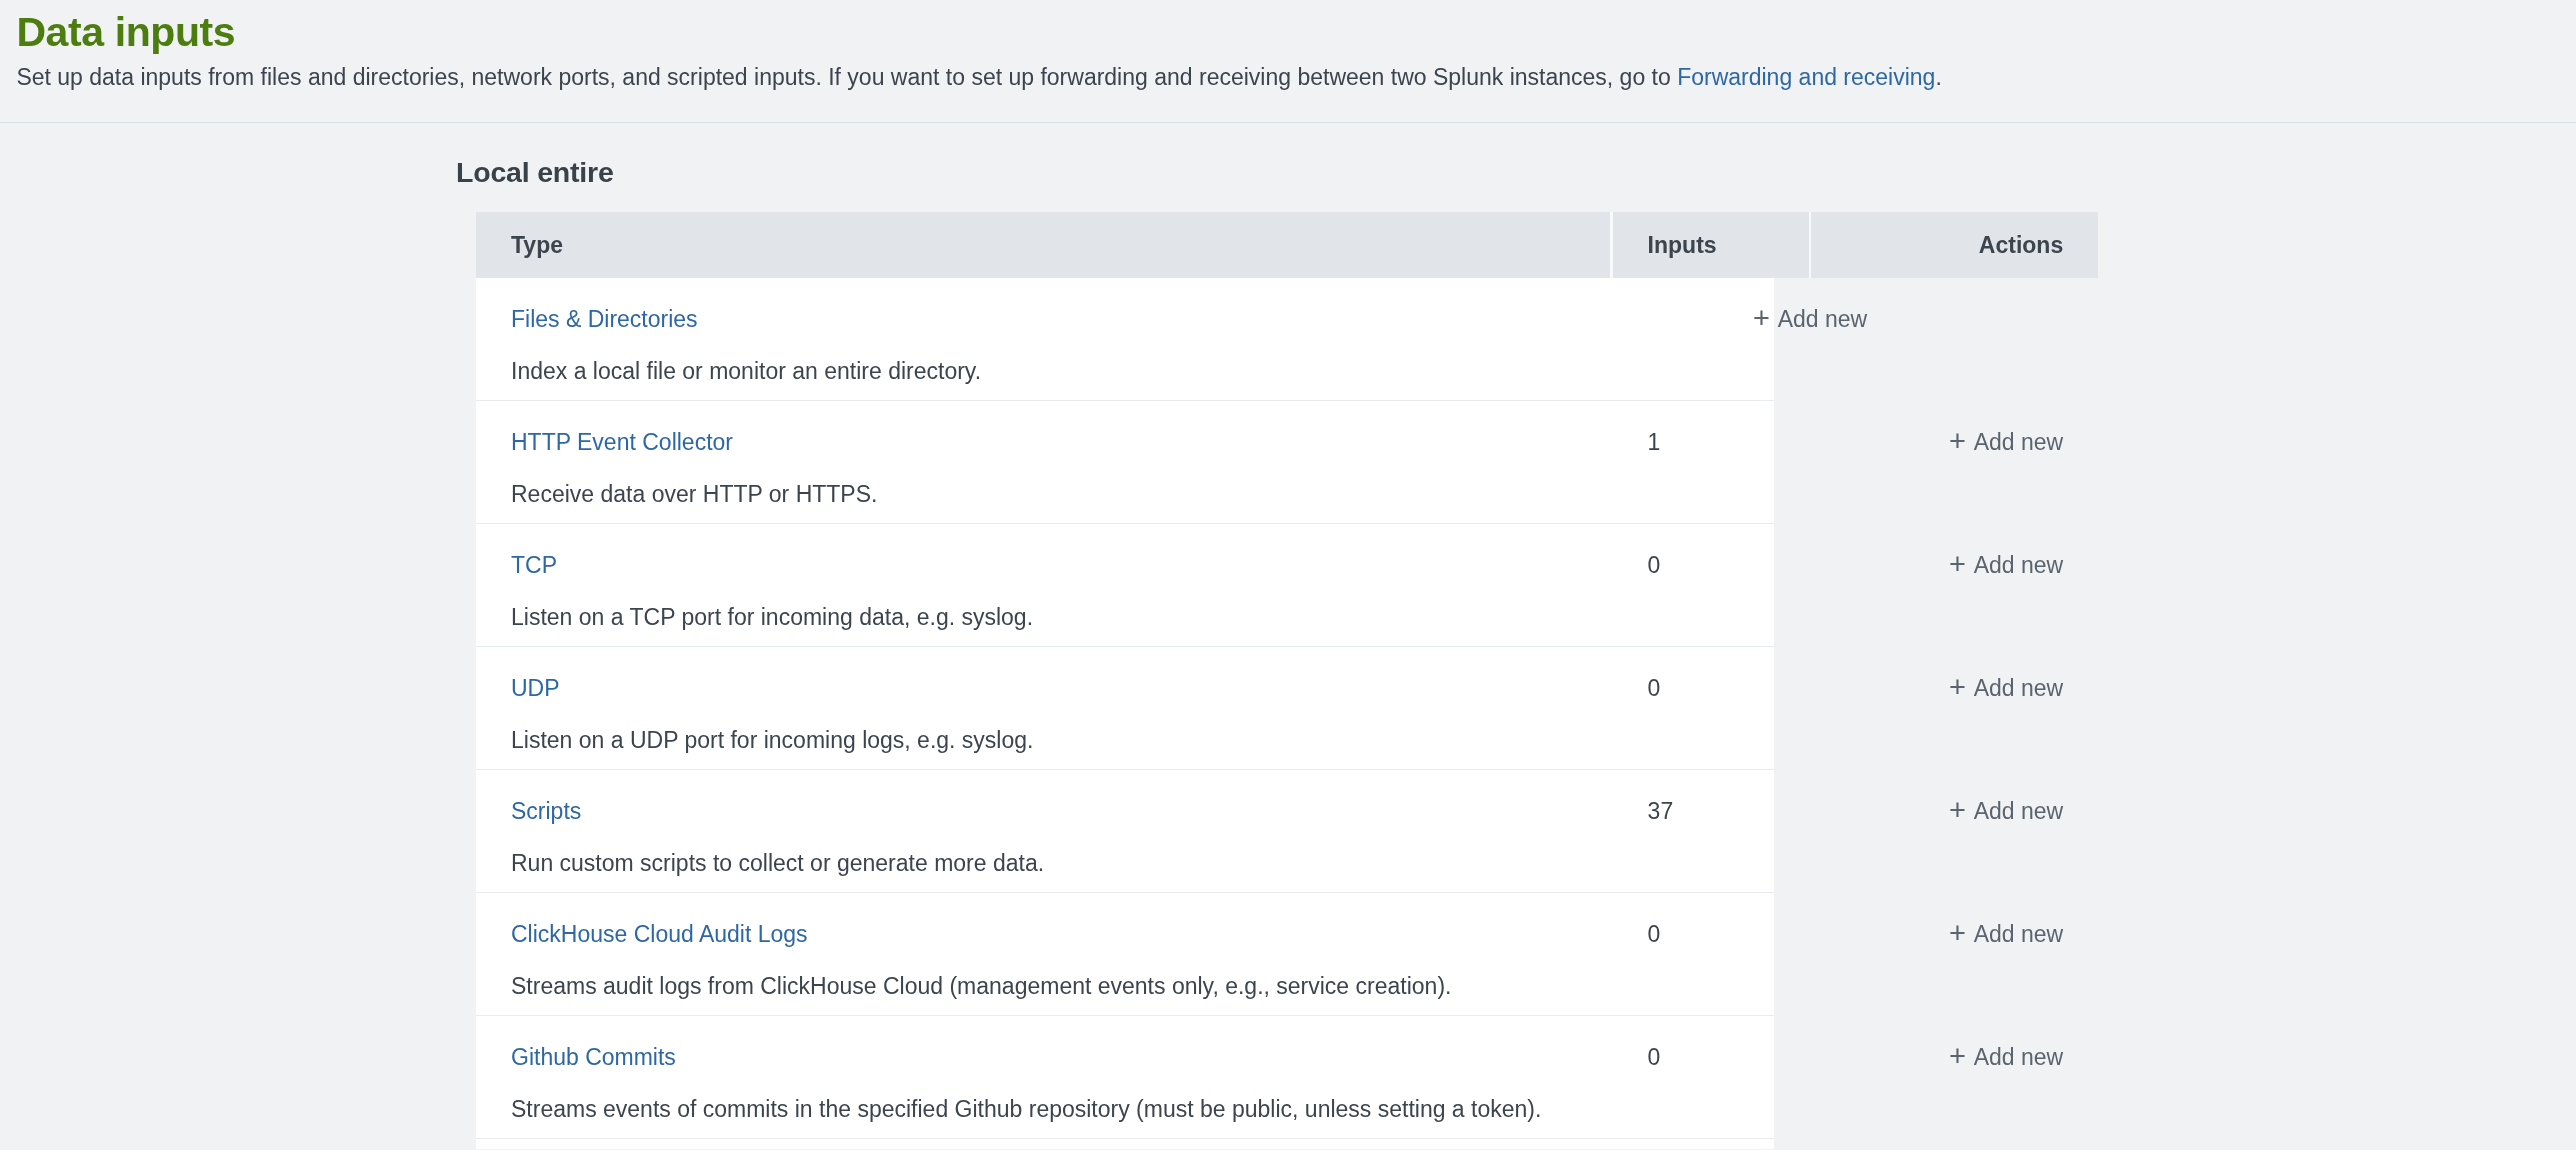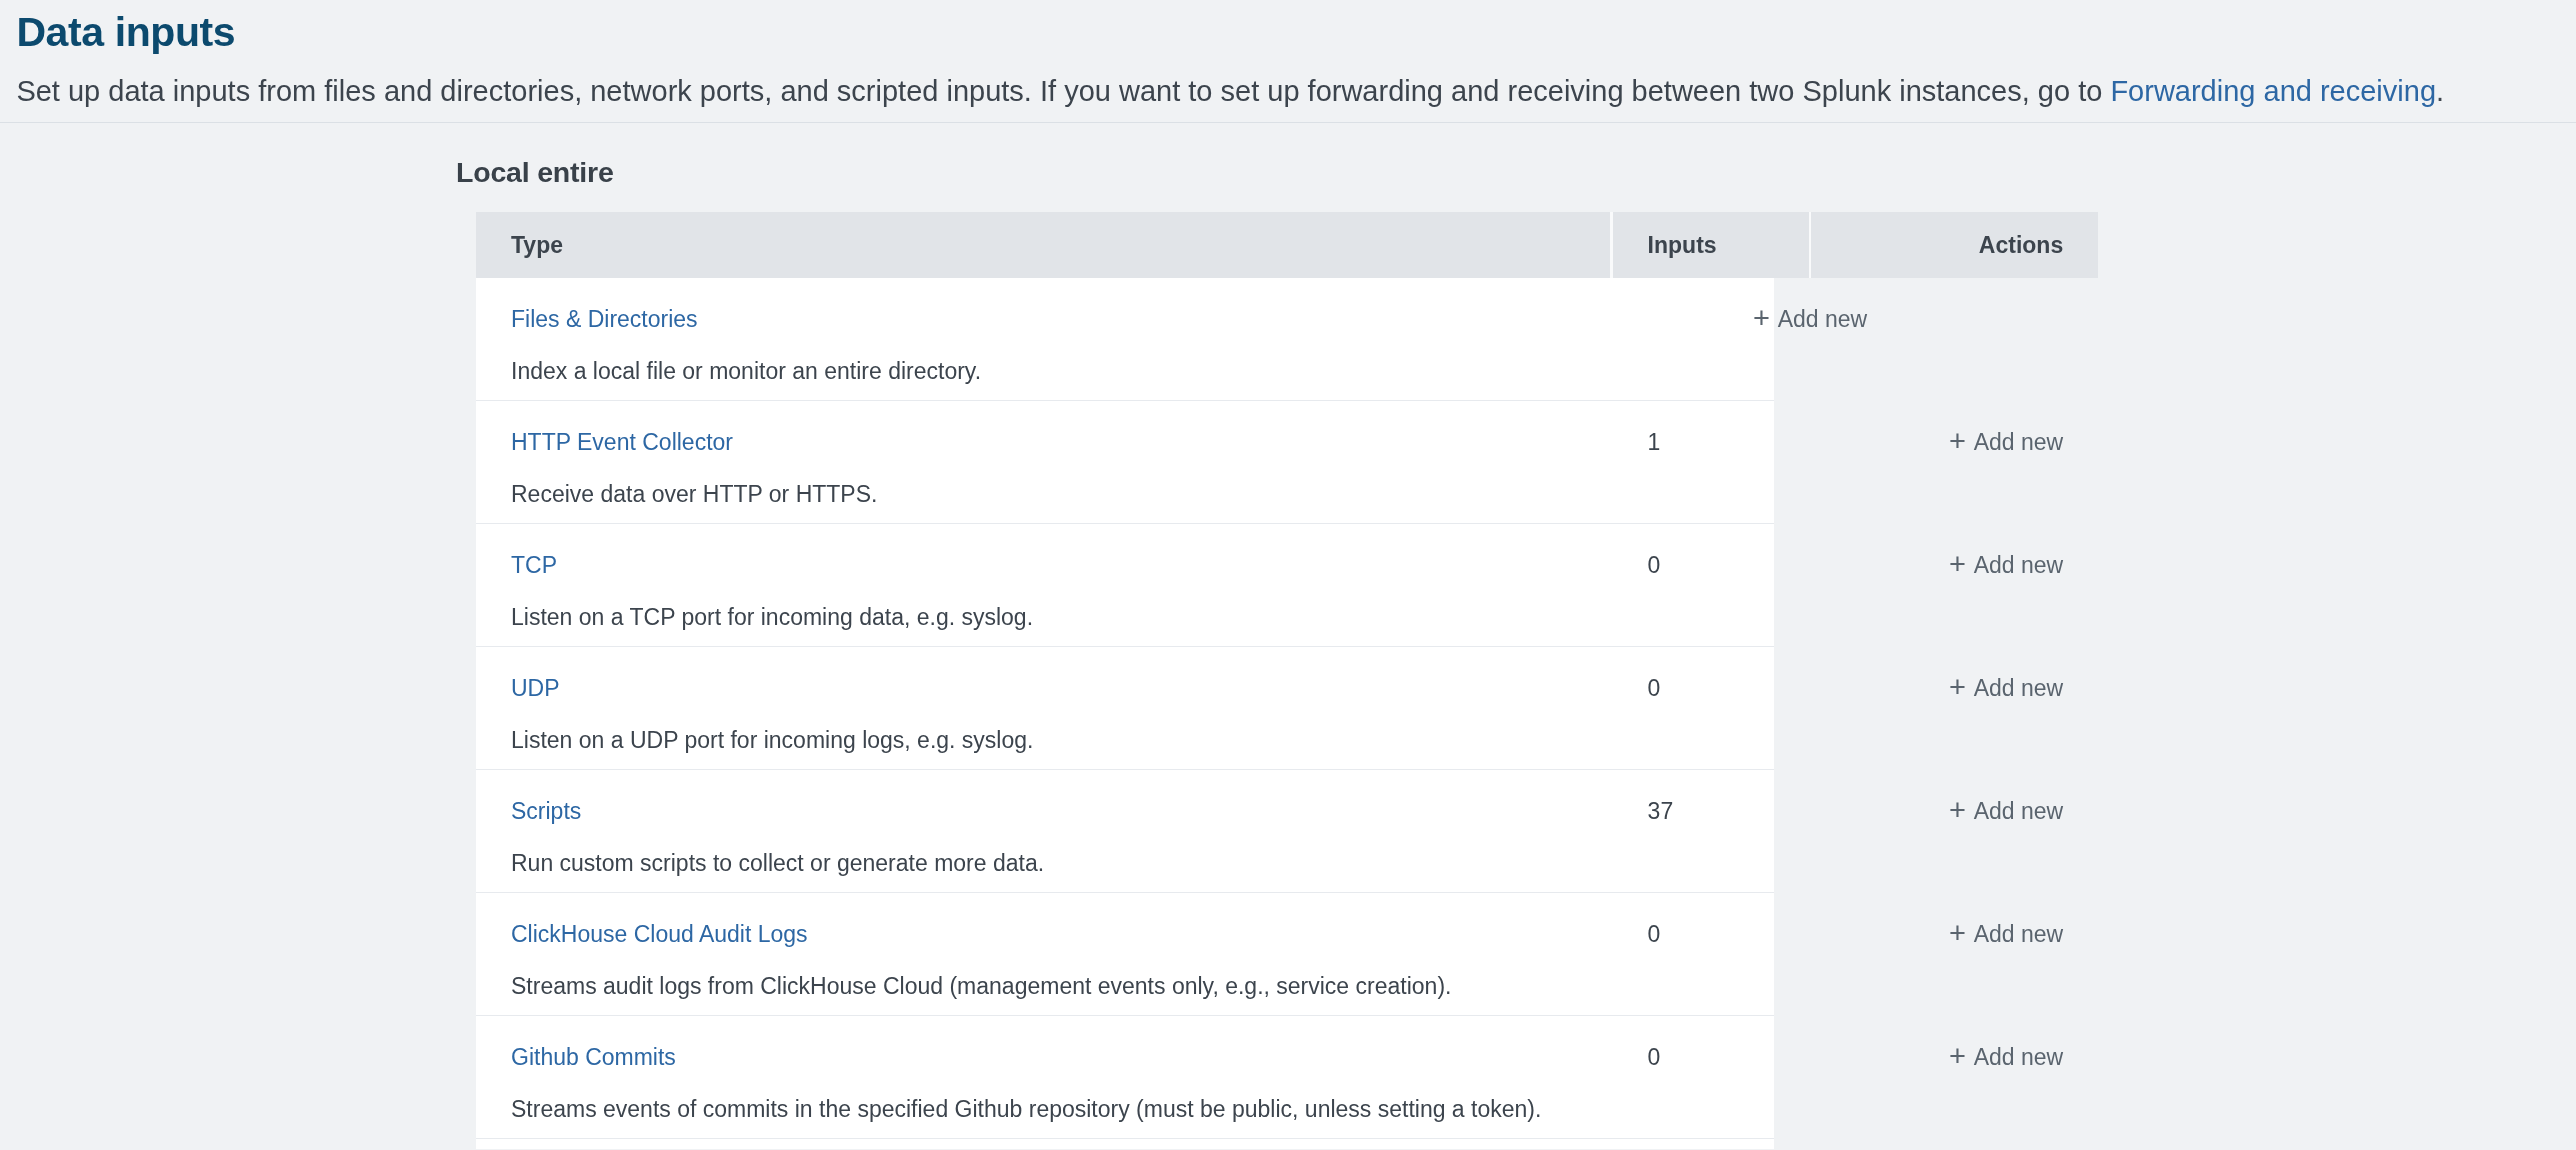--- a/index.html
+++ b/index.html
@@ -27,25 +27,25 @@
     height: 123px;
     border-bottom: 1.7px solid var(--band-divider);
     padding-left: 16.4px;
   }
   .page-title {
     padding-top: 8.6px;
     font-size: 41px;
     line-height: 47px;
     font-weight: 700;
     letter-spacing: -0.4px;
-    color: #0c4a6e;
+    color: #4d7c0f;
   }
   .page-subtitle {
-    margin-top: 21px;
-    font-size: 29px;
+    margin-top: 7px;
+    font-size: 23px;
     line-height: 28px;
     color: var(--text-dark);
   }
   .page-subtitle a {
     color: var(--link-blue);
     text-decoration: none;
     cursor: pointer;
   }
   
   .content { padding-top: 33px; }

